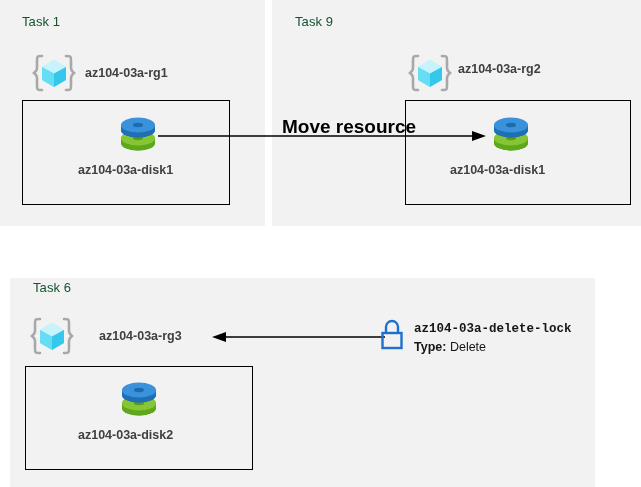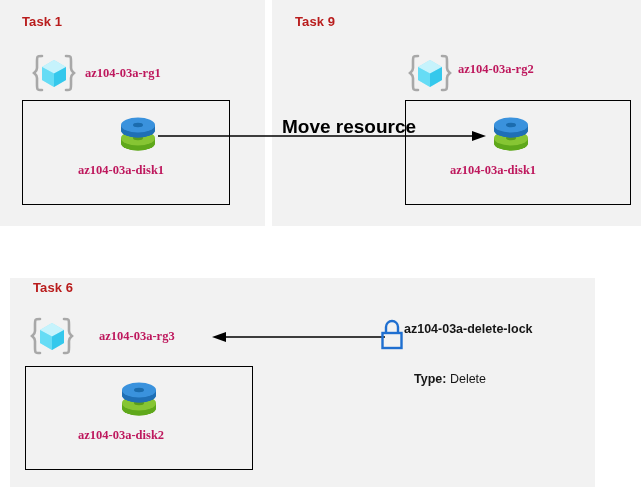--- a/index.html
+++ b/index.html
@@ -14,59 +14,57 @@
     font-family: "Liberation Sans", sans-serif;
     overflow: hidden;
   }
   .panel {
     position: absolute;
     background: #f2f2f2;
   }
   .task-label {
     position: absolute;
     font-size: 13px;
-    font-weight: bold;
-    color: #b91c1c;
+    font-weight: normal;
+    color: #14532d;
     letter-spacing: 0.1px;
     white-space: nowrap;
   }
   .inner-box {
     position: absolute;
     border: 1.5px solid #000000;
     background: transparent;
     box-sizing: border-box;
   }
   .node-label {
     position: absolute;
     font-size: 12.5px;
     font-weight: bold;
-    color: #be185d;
+    color: #404040;
     white-space: nowrap;
-    font-family: Liberation Serif, serif;
   }
   .edge-label {
     position: absolute;
     font-size: 19px;
     font-weight: bold;
     color: #000000;
     white-space: nowrap;
   }
   .lock-title {
     position: absolute;
     font-size: 12.5px;
     font-weight: bold;
     color: #161616;
     white-space: nowrap;
   }
   .lock-type {
     position: absolute;
     font-size: 12.5px;
     color: #161616;
     white-space: nowrap;
-    margin-top: 32px;
   }
   .lock-type b {
     font-weight: bold;
   }
   .icon {
     position: absolute;
   }
   svg { display: block; }
 </style>
 </head>
@@ -183,17 +181,17 @@
   </svg>
 </div>
 
 <div class="icon" style="left:378px; top:318px; width:28px; height:34px;">
   <svg width="28" height="34" viewBox="0 0 28 34">
     <path d="M8 15 L8 9 A6 6 0 0 1 20 9 L20 15" fill="none" stroke="#1f6fd0" stroke-width="2.4"></path>
     <rect x="4.5" y="15" width="19" height="15" fill="none" stroke="#1f6fd0" stroke-width="2.4"></rect>
   </svg>
 </div>
 
-<div class="lock-title" style="left:404px; top:322px;">az104-03a-delete-lock</div>
+<div class="lock-title" style="left:414px; top:322px;font-family:Liberation Mono, monospace;">az104-03a-delete-lock</div>
 <div class="lock-type" style="left:414px; top:340px;">
   <b>Type:</b>
   <span>Delete</span>
 </div>
 
 </body></html>

